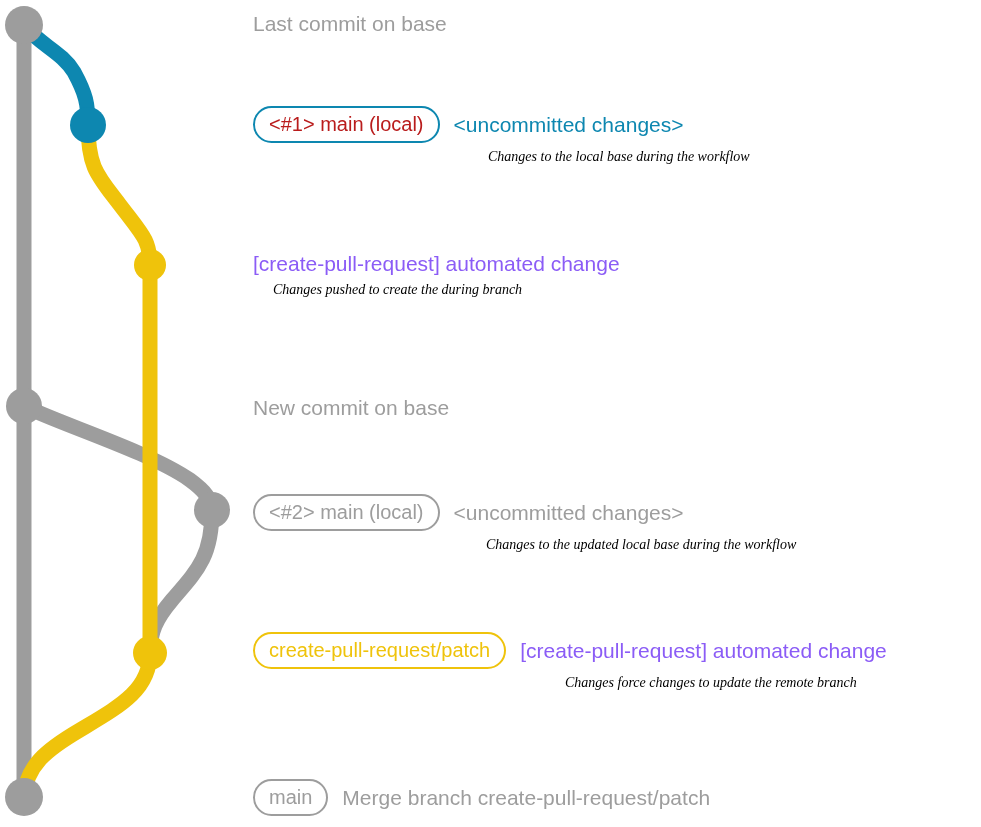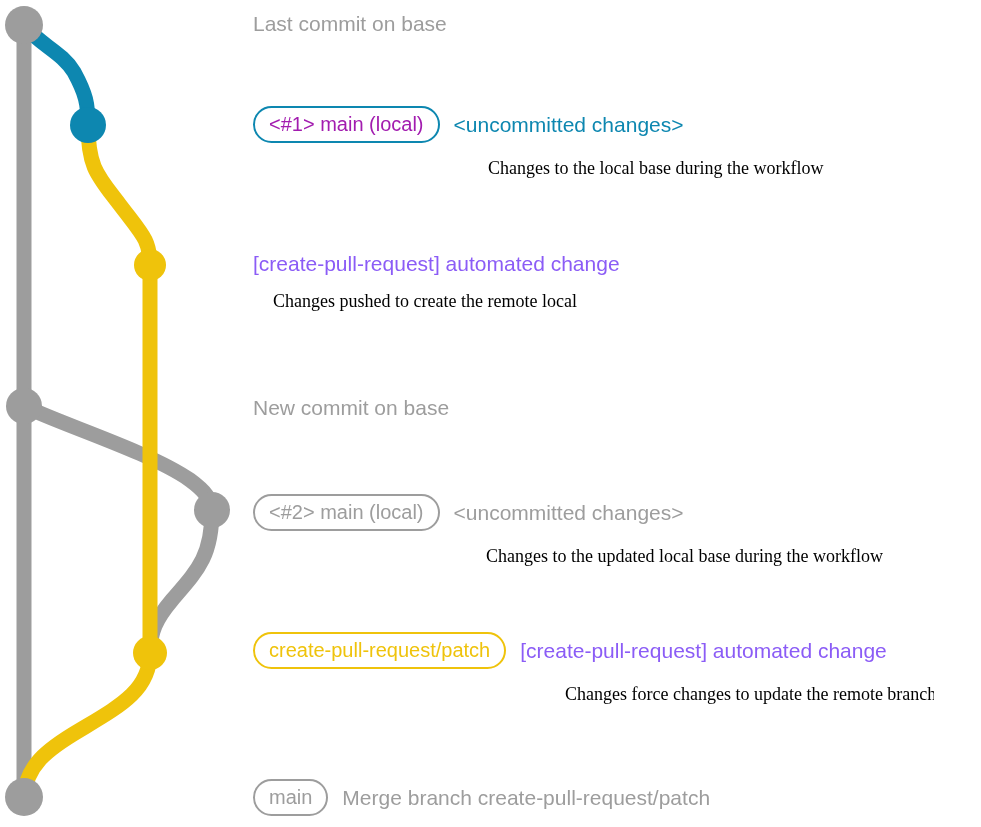--- a/index.html
+++ b/index.html
@@ -40,40 +40,41 @@
     display: inline-block;
     border: 2px solid #9d9d9d;
     border-radius: 19px;
     padding: 5px 14px 6px 14px;
     font-size: 20px;
     line-height: 22px;
     color: #9d9d9d;
     background: transparent;
     white-space: nowrap;
   }
-  .pill.blue   { border-color: #0d87b0; color: #a21caf; }
+  .pill.blue   { border-color: #0d87b0; color: #b91c1c; }
   .pill.yellow { border-color: #efc30b; color: #efc30b; }
   .pill.gray   { border-color: #9d9d9d; color: #9d9d9d; }
   .subject {
     font-size: 21px;
     line-height: 24px;
     white-space: nowrap;
     margin-left: 14px;
   }
   .subject.blue   { color: #0d87b0; }
   .subject.yellow { color: #8b5cf6; }
   .subject.gray   { color: #9d9d9d; }
   .subject.nopill { margin-left: 0; }
   .note {
     font-family: "Liberation Serif", serif;
-    font-size: 18px;
+    font-size: 14px;
     line-height: 22px;
     color: #000000;
     white-space: nowrap;
-    margin-top: 14px;
+    margin-top: 3px;
+    font-style: italic;
   }
   .note.indent-1 { margin-left: 235px; }
   .note.indent-2 { margin-left: 20px; }
   .note.indent-3 { margin-left: 233px; }
   .note.indent-4 { margin-left: 312px; }
 </style>
 </head>
 <body>
 
 <div id="canvas">
@@ -111,21 +112,21 @@
       <span class="pill blue">&lt;#1&gt; main (local)</span>
       <span class="subject blue">&lt;uncommitted changes&gt;</span>
     </div>
     <div class="note indent-1">Changes to the local base during the workflow</div>
   </div>
 
   <div class="row" style="top:252px;">
     <div class="row-head">
       <span class="subject yellow nopill">[create-pull-request] automated change</span>
     </div>
-    <div class="note indent-2">Changes pushed to create the remote local</div>
+    <div class="note indent-2">Changes pushed to create the during branch</div>
   </div>
 
   <div class="row" style="top:396px;">
     <div class="row-head">
       <span class="subject gray nopill">New commit on base</span>
     </div>
   </div>
 
   <div class="row" style="top:494px;">
     <div class="row-head">

